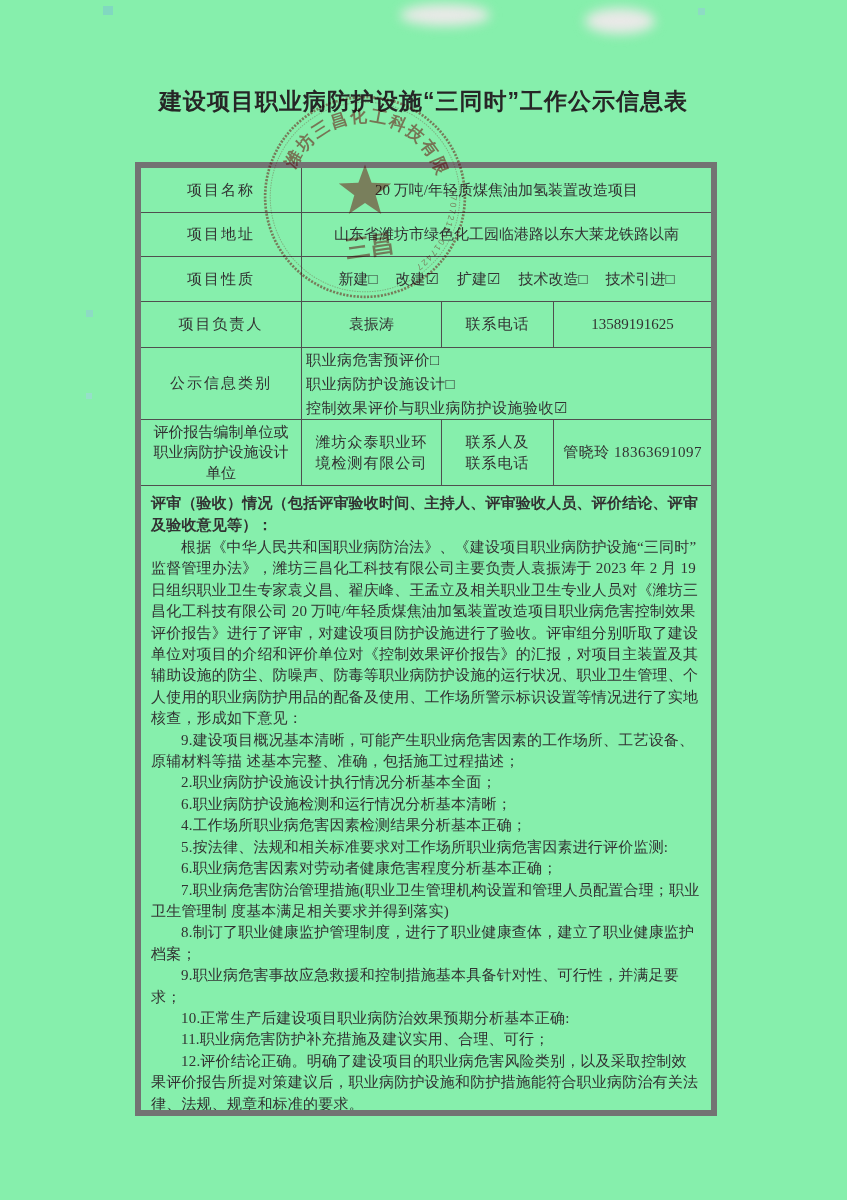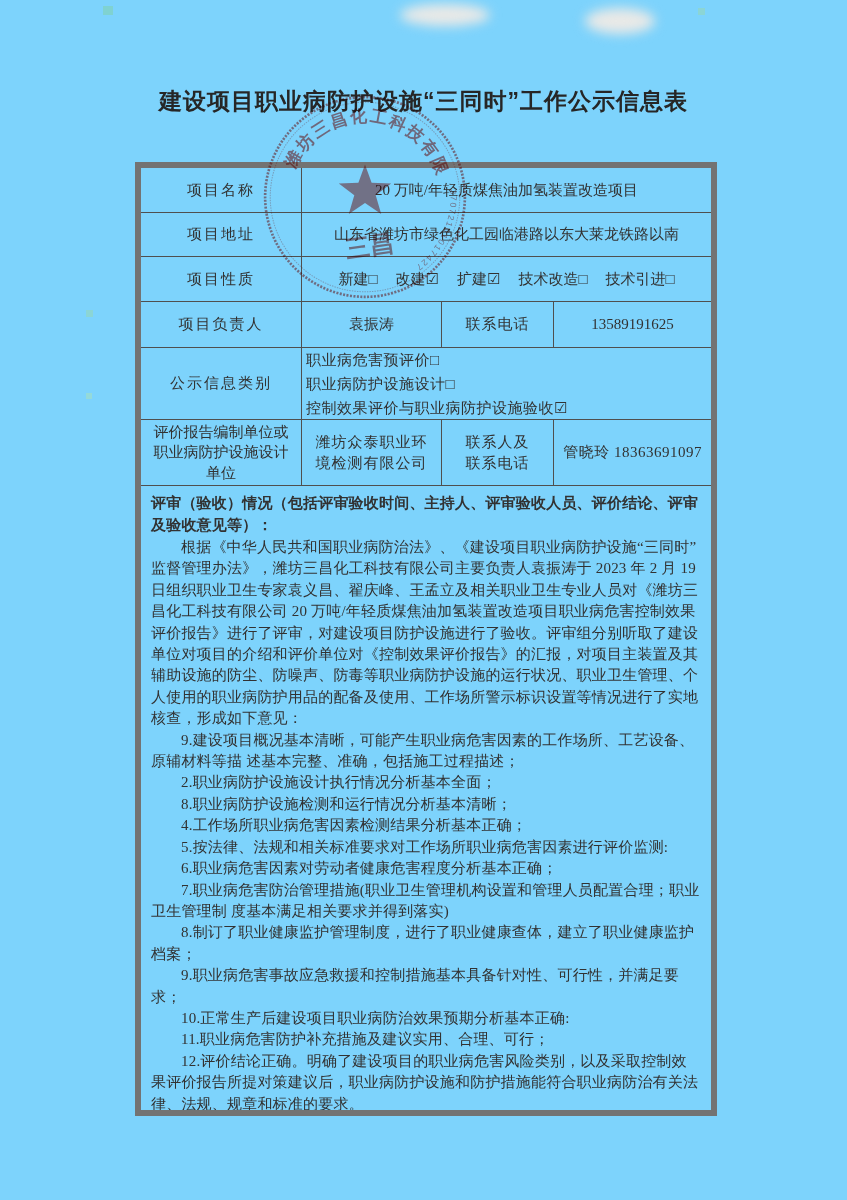--- a/index.html
+++ b/index.html
@@ -2,21 +2,21 @@
 <html lang="zh"><head>
 <meta charset="utf-8">
 <style>
   html,body{margin:0;padding:0;}
   body{
     width:847px;height:1200px;position:relative;overflow:hidden;
     background:linear-gradient(135deg,#efeeec 0%,#f9f8f6 18%,#fbfaf8 82%,#ededeb 100%);
     font-family:"Liberation Serif","DejaVu Serif",serif;
     color:#323232;
   }
-  .page{position:absolute;inset:0;background:#7dd3fc;}
+  .page{position:absolute;inset:0;background:#86efac;}
   .smudge{position:absolute;background:#e9e9e7;filter:blur(6px);border-radius:50%;}
   .artifact{position:absolute;opacity:.8;}
   h1.title{
     position:absolute;top:86px;left:0;width:847px;margin:0;
     text-align:center;font-size:23px;font-weight:bold;letter-spacing:1px;
     font-family:"Liberation Sans","DejaVu Sans",sans-serif;color:#262626;
   }
   .table{
     position:absolute;left:135px;top:162px;width:582px;
     border:6px solid #737373;box-sizing:border-box;background:transparent;
@@ -109,21 +109,21 @@
       <div class="td c4" style="letter-spacing:.5px;">管晓玲 18363691097</div>
     </div>
 
     <div class="tr">
       <div class="td wide review-cell">
         <div class="review-heading">评审（验收）情况（包括评审验收时间、主持人、评审验收人员、评价结论、评审及验收意见等）：</div>
         <div class="review-body">
             <p>根据《中华人民共和国职业病防治法》、《建设项目职业病防护设施“三同时”监督管理办法》，潍坊三昌化工科技有限公司主要负责人袁振涛于 2023 年 2 月 19 日组织职业卫生专家袁义昌、翟庆峰、王孟立及相关职业卫生专业人员对《潍坊三昌化工科技有限公司 20 万吨/年轻质煤焦油加氢装置改造项目职业病危害控制效果评价报告》进行了评审，对建设项目防护设施进行了验收。评审组分别听取了建设单位对项目的介绍和评价单位对《控制效果评价报告》的汇报，对项目主装置及其辅助设施的防尘、防噪声、防毒等职业病防护设施的运行状况、职业卫生管理、个人使用的职业病防护用品的配备及使用、工作场所警示标识设置等情况进行了实地核查，形成如下意见：</p>
             <p>9.建设项目概况基本清晰，可能产生职业病危害因素的工作场所、工艺设备、原辅材料等描 述基本完整、准确，包括施工过程描述；</p>
             <p>2.职业病防护设施设计执行情况分析基本全面；</p>
-            <p>8.职业病防护设施检测和运行情况分析基本清晰；</p>
+            <p>6.职业病防护设施检测和运行情况分析基本清晰；</p>
             <p>4.工作场所职业病危害因素检测结果分析基本正确；</p>
             <p>5.按法律、法规和相关标准要求对工作场所职业病危害因素进行评价监测:</p>
             <p>6.职业病危害因素对劳动者健康危害程度分析基本正确；</p>
             <p>7.职业病危害防治管理措施(职业卫生管理机构设置和管理人员配置合理；职业卫生管理制 度基本满足相关要求并得到落实)</p>
             <p>8.制订了职业健康监护管理制度，进行了职业健康查体，建立了职业健康监护档案；</p>
             <p>9.职业病危害事故应急救援和控制措施基本具备针对性、可行性，并满足要求；</p>
             <p>10.正常生产后建设项目职业病防治效果预期分析基本正确:</p>
             <p>11.职业病危害防护补充措施及建议实用、合理、可行；</p>
             <p>12.评价结论正确。明确了建设项目的职业病危害风险类别，以及采取控制效果评价报告所提对策建议后，职业病防护设施和防护措施能符合职业病防治有关法律、法规、规章和标准的要求。</p>
           </div>

